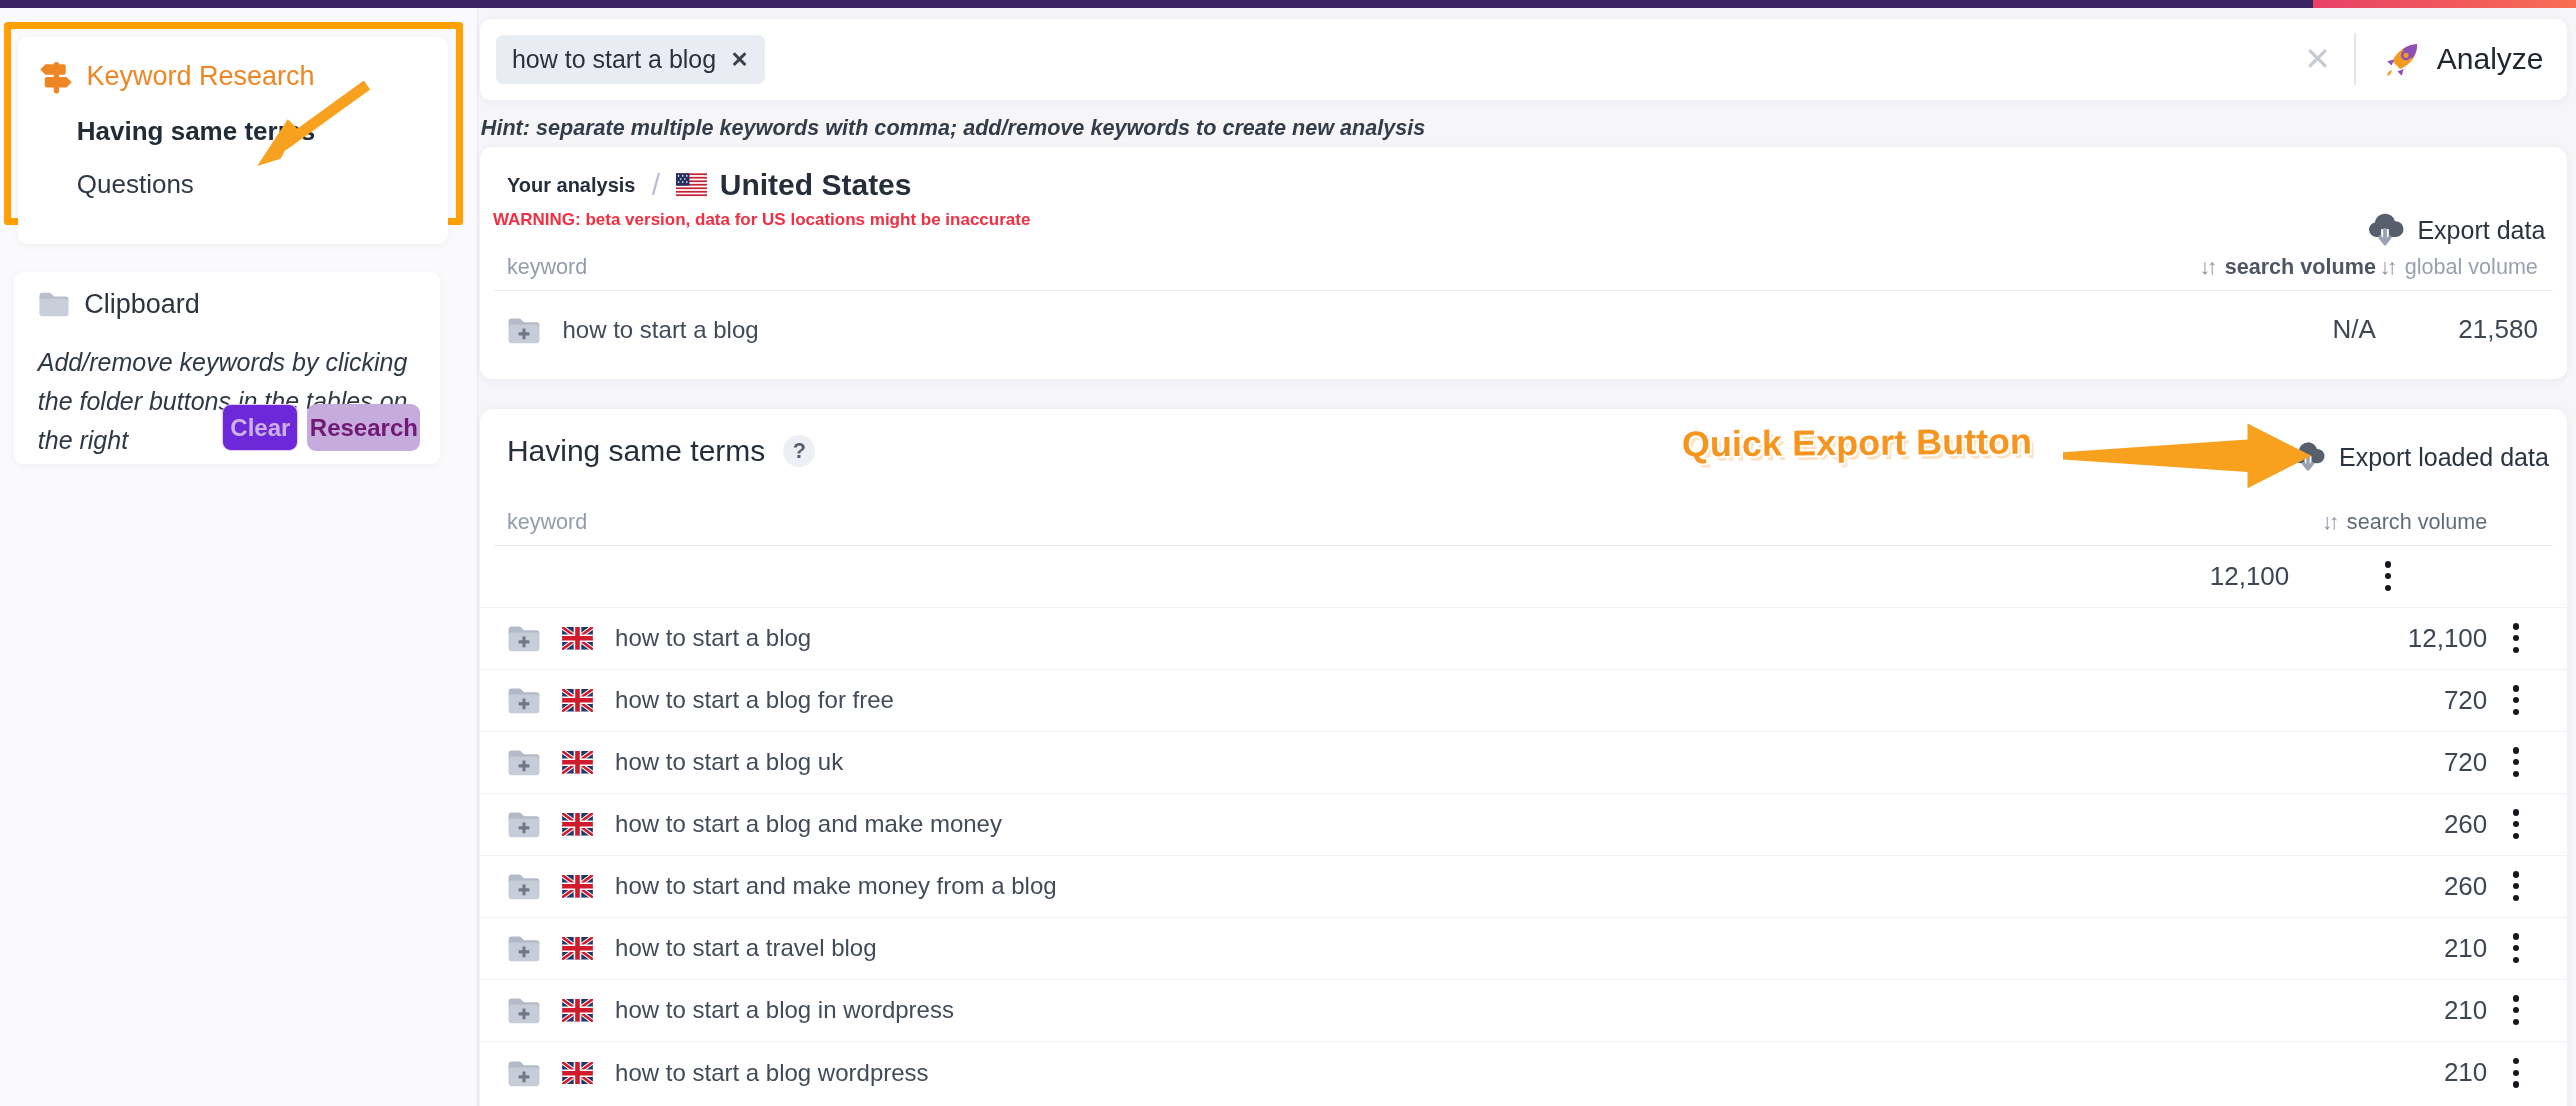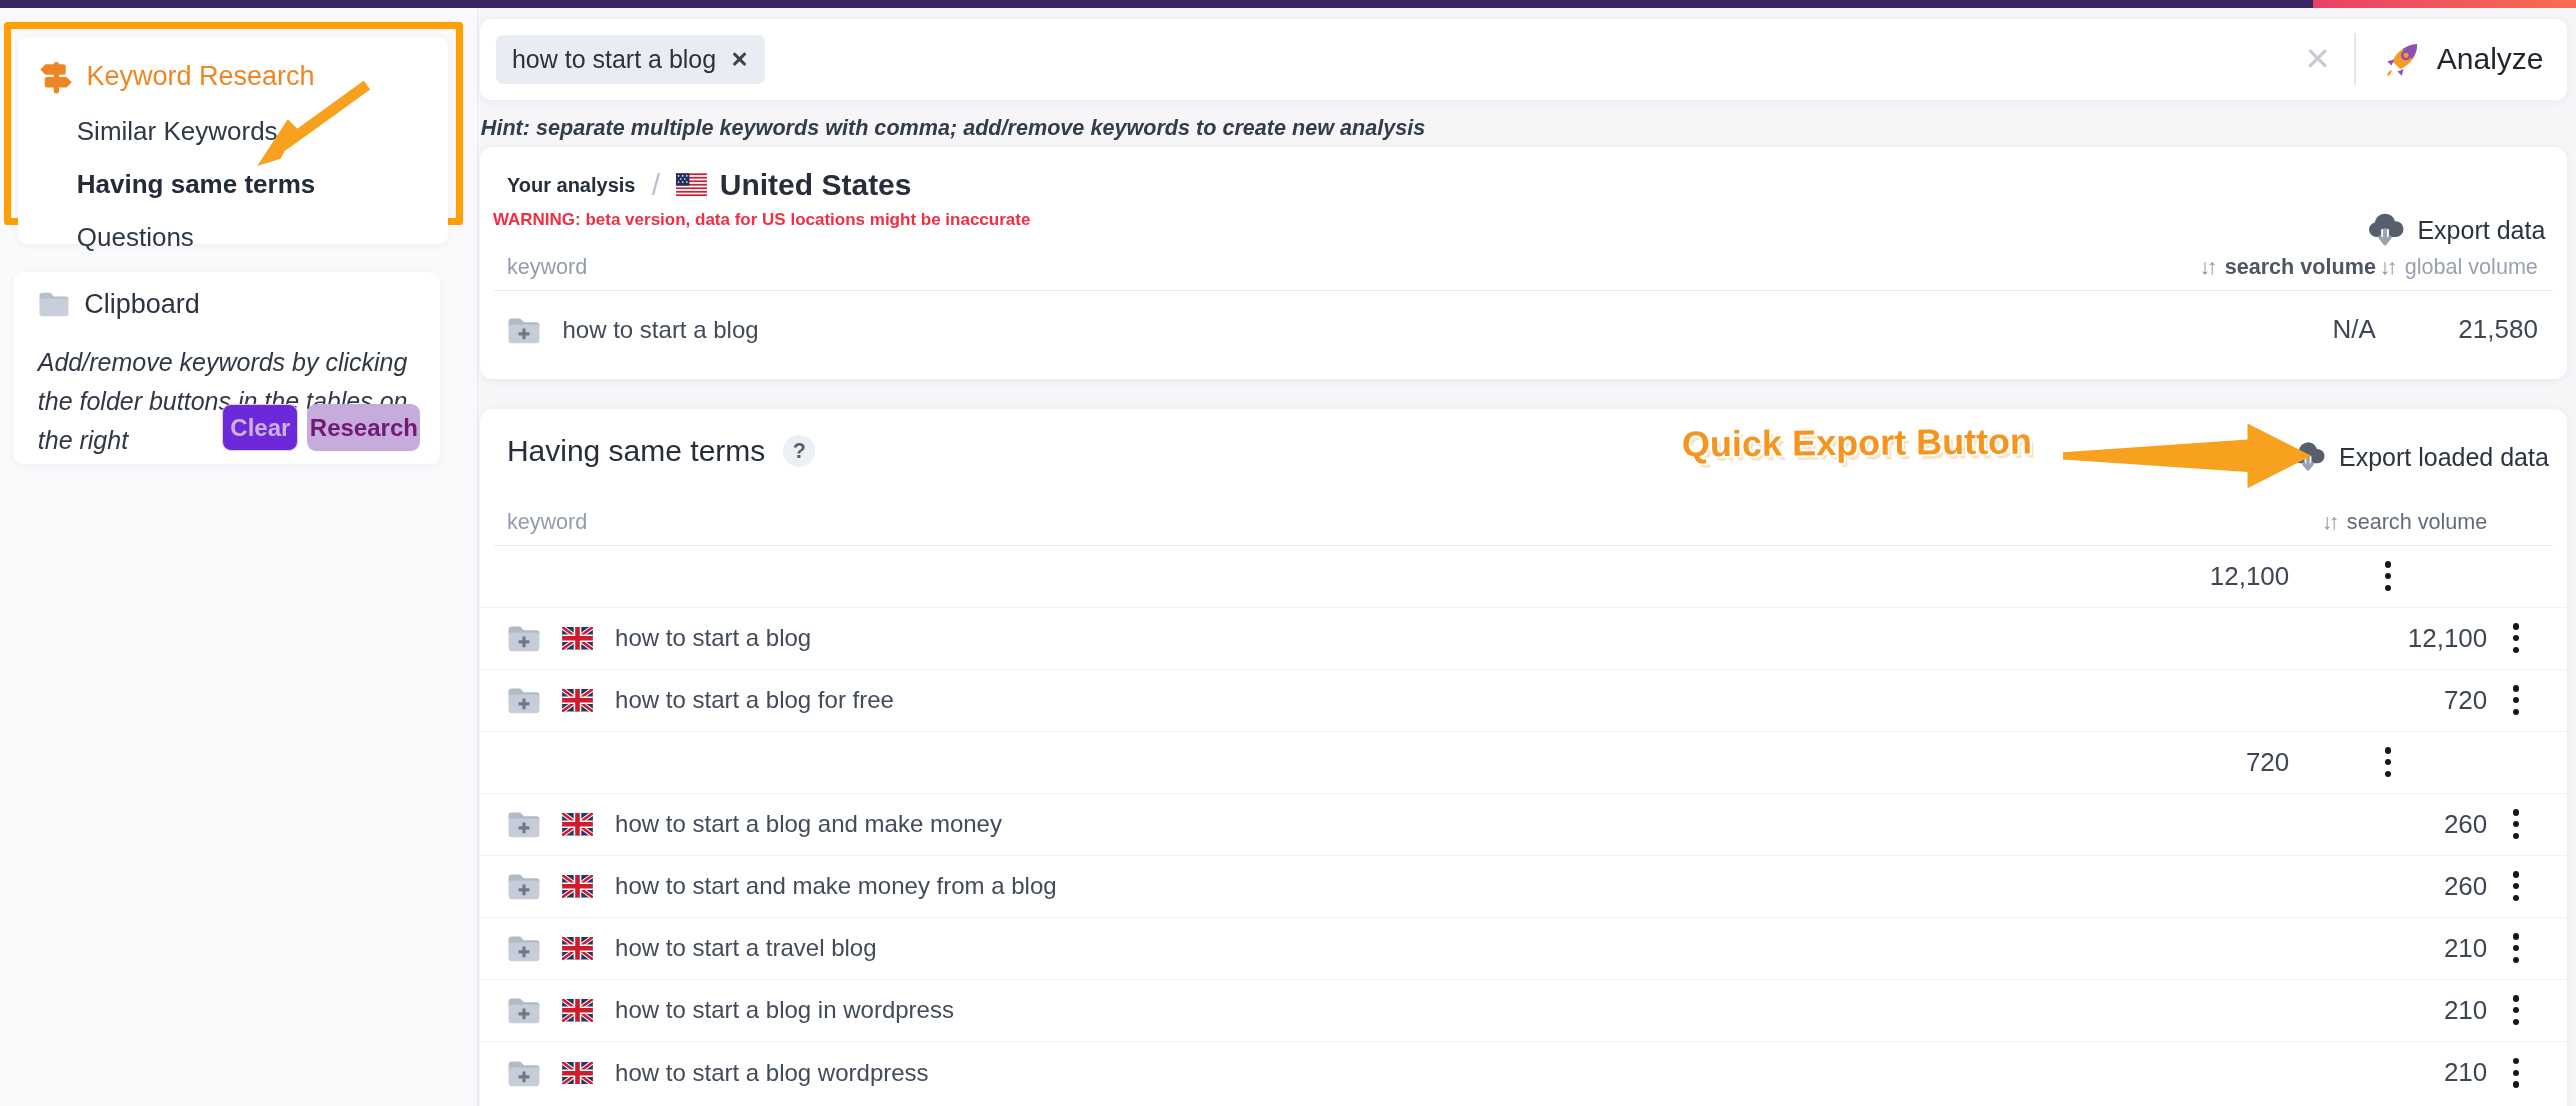--- a/index.html
+++ b/index.html
@@ -144,21 +144,20 @@
         <span class="icon">
           <svg width="36" height="36" viewBox="0 0 48 48">
             <rect x="21" y="4" width="7" height="42" rx="3" fill="#ee8624"></rect>
             <path d="M10 7 h24 a3 3 0 0 1 3 3 v8 a3 3 0 0 1 -3 3 h-24 l-7 -7 z" fill="#ee8624"></path>
             <path d="M38 24 h-26 a3 3 0 0 0 -3 3 v8 a3 3 0 0 0 3 3 h26 l7 -7 z" fill="#ee8624"></path>
           </svg>
         </span>
         <span class="nav-title">Keyword Research</span>
       </div>
       <div class="nav-items">
-        <div class="nav-item">Similar Keywords</div>
         <div class="nav-item active">Having same terms</div>
         <div class="nav-item">Questions</div>
       </div>
     </nav>
   </div>
 
   <svg class="sidebar-arrow" width="144" height="108" viewBox="0 0 160 120">
     <line x1="140" y1="10" x2="46" y2="78" stroke="#f7a11e" stroke-width="12"></line>
     <polygon points="18,100 62,58 44,92" fill="#f7a11e"></polygon>
     <polygon points="18,100 66,62 52,48 18,100" fill="#f7a11e"></polygon>
@@ -377,20 +376,39 @@
           </span>
           <span class="num-cell">720</span>
           <span class="kebab">
             <i></i>
             <i></i>
             <i></i>
           </span>
         </div>
 
         <div class="trow t2-row t2-grid">
+          <span class="kw-cell">
+            <span class="icon">
+              <svg width="34" height="30" viewBox="0 0 44 38">
+                <path fill="#b3bac7" d="M2 8 a4 4 0 0 1 4-4 h11 l5 5 h16 a4 4 0 0 1 4 4 v2 H2 z"></path>
+                <rect x="2" y="12" width="40" height="24" rx="4" fill="#c6ccd8"></rect>
+                <path stroke="#6e7888" stroke-width="4" d="M22 17 v14 M15 24 h14" fill="none"></path>
+              </svg>
+            </span>
+            <span class="icon">
+              <svg width="31" height="22.5" viewBox="0 0 60 44">
+                <rect width="60" height="44" fill="#1f3668"></rect>
+                <path stroke="#fff" stroke-width="9" d="M0,0 L60,44 M60,0 L0,44"></path>
+                <path stroke="#cf1b2b" stroke-width="5" d="M0,0 L60,44 M60,0 L0,44"></path>
+                <path stroke="#fff" stroke-width="15" d="M30,0 V44 M0,22 H60"></path>
+                <path stroke="#cf1b2b" stroke-width="9" d="M30,0 V44 M0,22 H60"></path>
+              </svg>
+            </span>
+            <span class="kw-text">how to start a blog uk</span>
+          </span>
           <span class="num-cell">720</span>
           <span class="kebab">
             <i></i>
             <i></i>
             <i></i>
           </span>
         </div>
 
         <div class="trow t2-row t2-grid">
           <span class="kw-cell">

